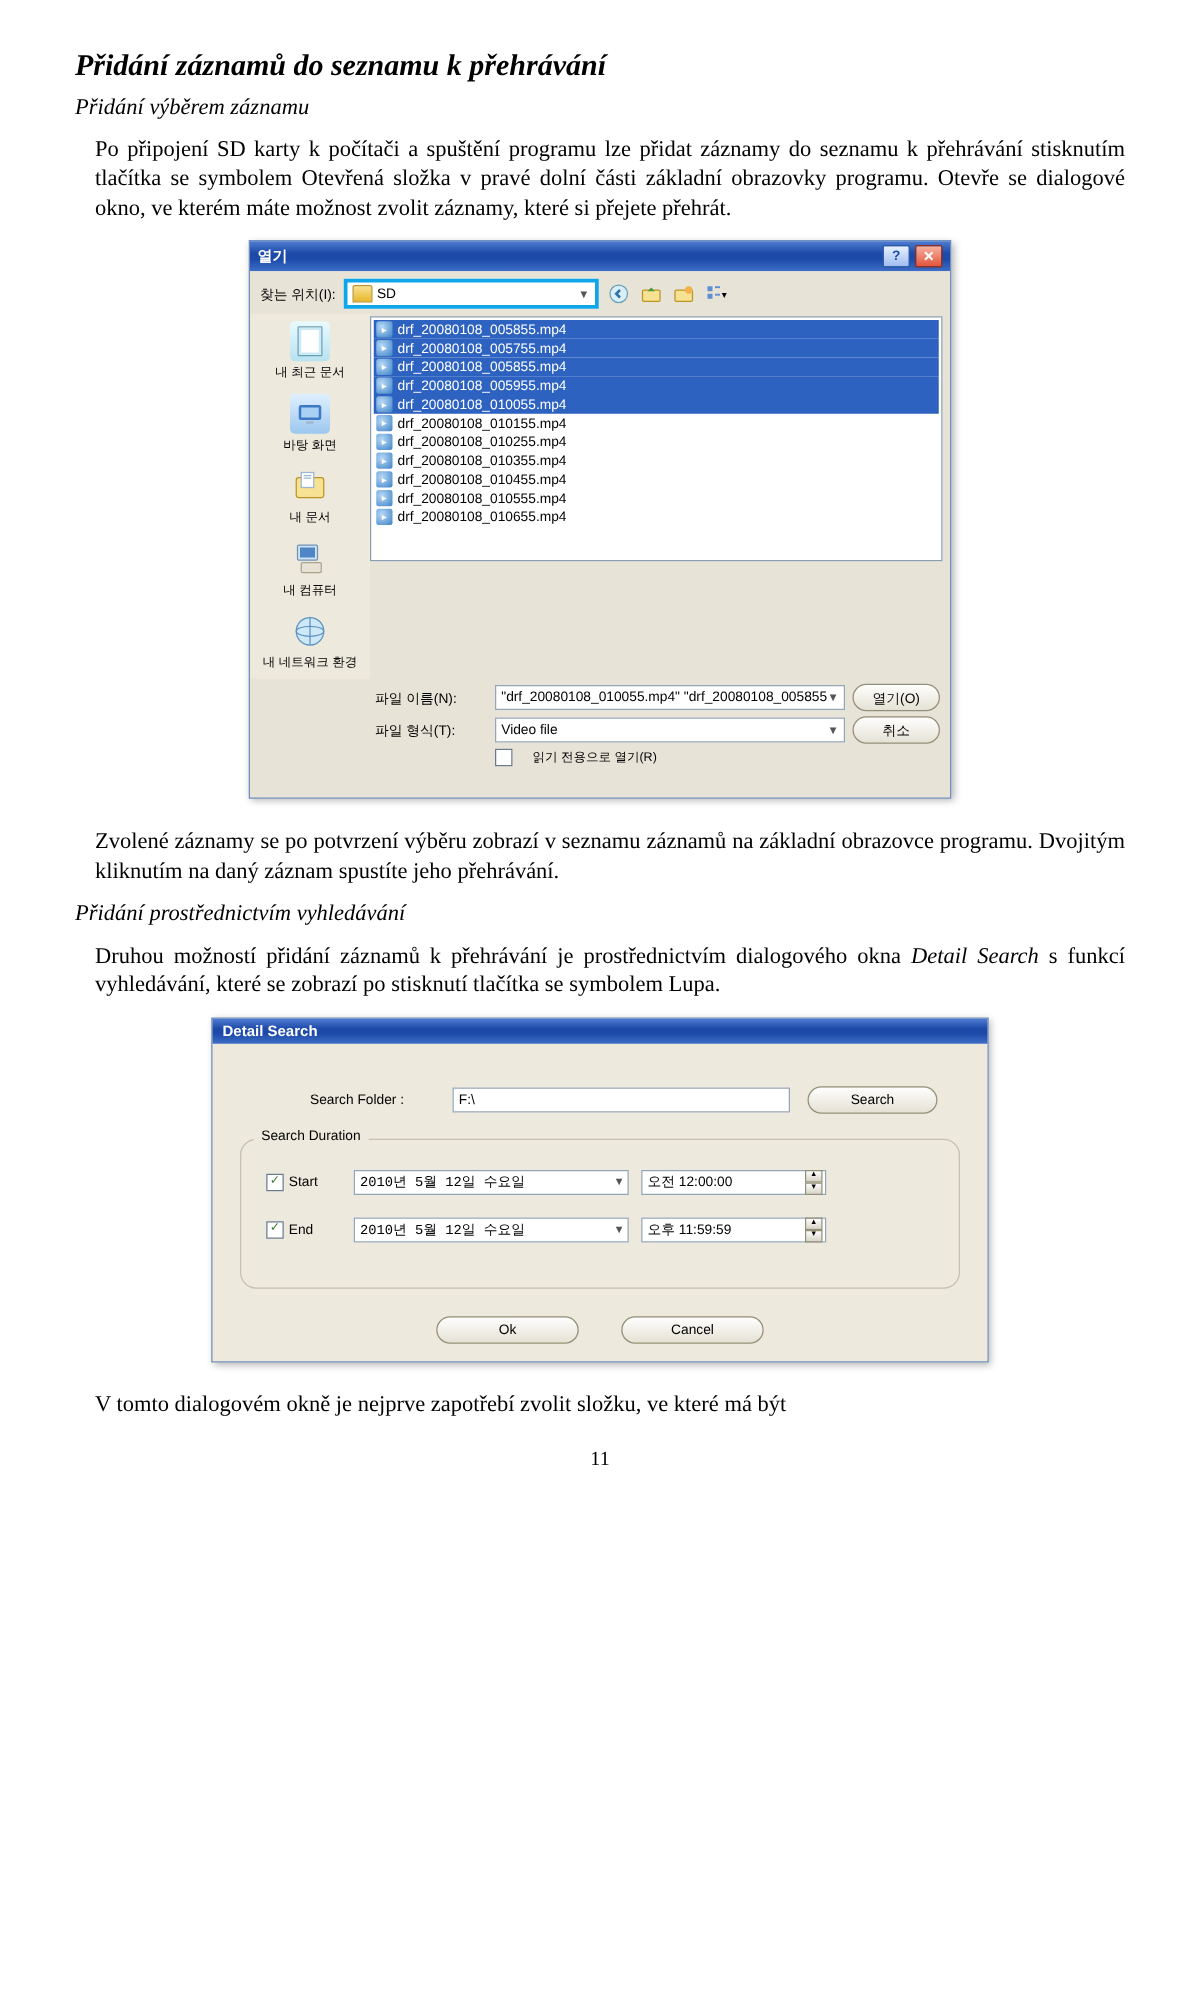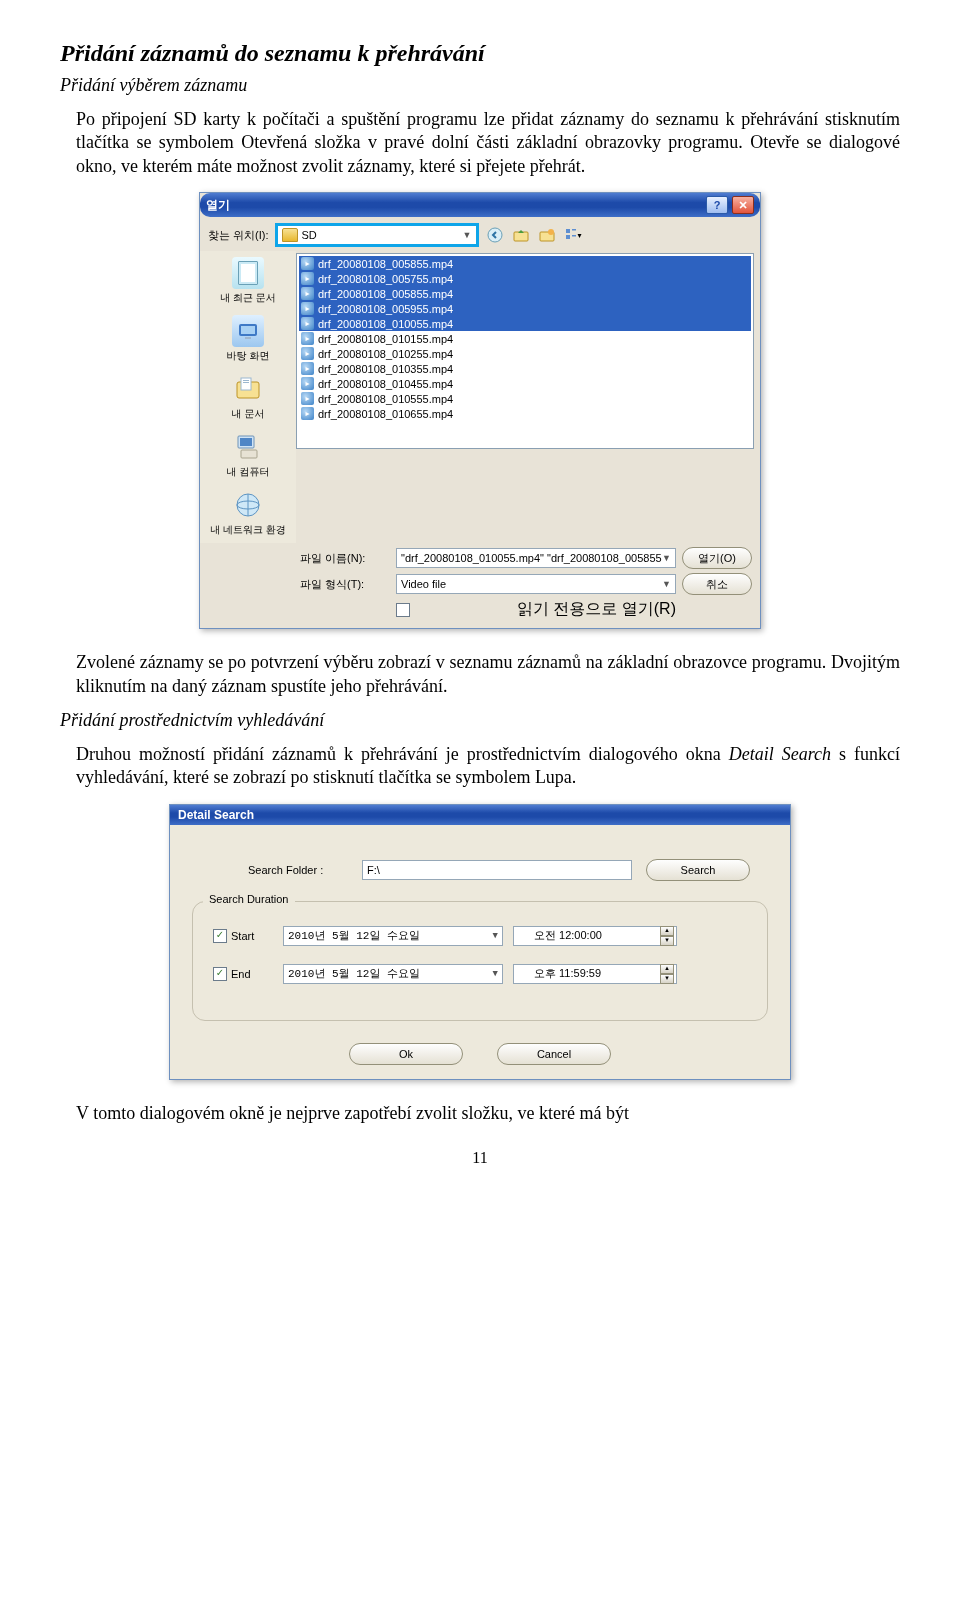--- a/index.html
+++ b/index.html
@@ -53,21 +53,20 @@
   }
   .dlg1 .titlebar {
     background: linear-gradient(#4f7cd1,#1d4aa9 40%,#1d4aa9 60%,#3e6ec7);
     color: #fff;
     font-weight: bold;
     padding: 3px 6px;
     display: flex;
     align-items: center;
     justify-content: space-between;
     font-size: 12px;
-    border-radius: 10px;
   }
   .dlg1 .tb-right { display:flex; gap:4px; }
   .tb-btn {
     width: 20px; height: 16px;
     background: linear-gradient(#e8f0ff,#9fbdf0);
     border: 1px solid #2b5aa8;
     border-radius: 2px;
     display:flex; align-items:center; justify-content:center;
     font-size: 11px; font-weight:bold; color:#1d4aa9;
   }
@@ -156,21 +155,21 @@
     background:#2d62c0; color:#fff;
   }
   .fmedia {
     width:13px; height:13px; flex:0 0 13px;
     background: radial-gradient(circle at 35% 35%, #b7d9f6, #3d82c7);
     border-radius: 2px;
     display:flex; align-items:center; justify-content:center;
     color:#fff; font-size:8px;
   }
   .dlg1 .bottom {
-    padding: 4px 8px 8px 100px;
+    padding: 4px 8px 25px 100px;
     display:grid;
     grid-template-columns: 90px 1fr 70px;
     row-gap:4px; column-gap:6px;
     align-items:center;
     font-size:11px;
   }
   .dlg1 .txtfield {
     height:18px; background:#fff; border:1px solid #95a7b7;
     display:flex; align-items:center; justify-content:space-between;
     padding:0 4px;
@@ -180,23 +179,22 @@
     height:20px;
     background: linear-gradient(#fefefe,#e5e1d4);
     border:1px solid #939079;
     border-radius:11px;
     display:flex; align-items:center; justify-content:center;
     font-size:11px;
     padding: 0 6px;
   }
   .dlg1 .chkrow {
     grid-column: 2 / 3;
-    display:flex; align-items:center; gap:4px;
-    font-size:16px;
-    justify-content:space-between;
+    display:flex; align-items:center; gap:16px;
+    font-size:10px;
   }
   .chkbox {
     width:12px; height:12px; border:1px solid #6b7b8b; background:#fff;
   }
 
   
   .dlg2 {
     width: 620px;
     margin: 0 auto;
     background:#EDE9DC;
@@ -234,21 +232,21 @@
   }
   .durrow .cbwrap { display:flex; align-items:center; gap:4px; width:60px;}
   .durrow .cbwrap .chkbox.checked::after { content:"✓"; font-size:10px; display:block; text-align:center; line-height:10px; color:#3a7b2e;}
   .datebox {
     width: 210px; height:18px; background:#fff; border:1px solid #95a7b7;
     display:flex; align-items:center; justify-content:space-between; padding:0 4px;font-family:Liberation Mono, monospace;
   }
   .datebox .chev { font-size:9px; color:#555; }
   .timebox {
     width: 140px; height:18px; background:#fff; border:1px solid #95a7b7;
-    display:flex; align-items:center; gap:4px; padding:0 2px 0 20px;
+    display:flex; align-items:center; gap:4px; padding:0 2px 0 4px;
   }
   .spinner {
     width:14px; display:flex; flex-direction:column;
   }
   .spinner div {
     height:8px; background:linear-gradient(#fefefe,#d7d3c6);
     border:1px solid #939079; font-size:7px; text-align:center; line-height:6px;
   }
   .btnrow {
     display:flex; justify-content:center; gap:34px; margin-top:22px;

